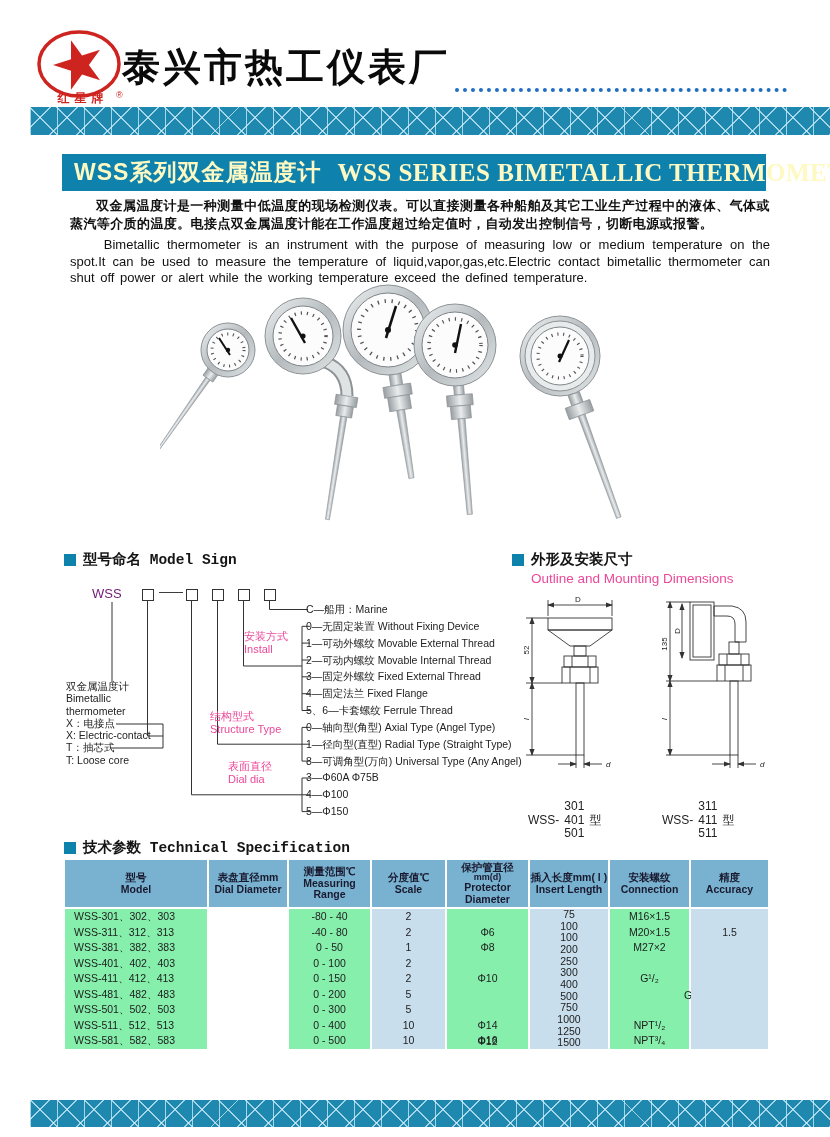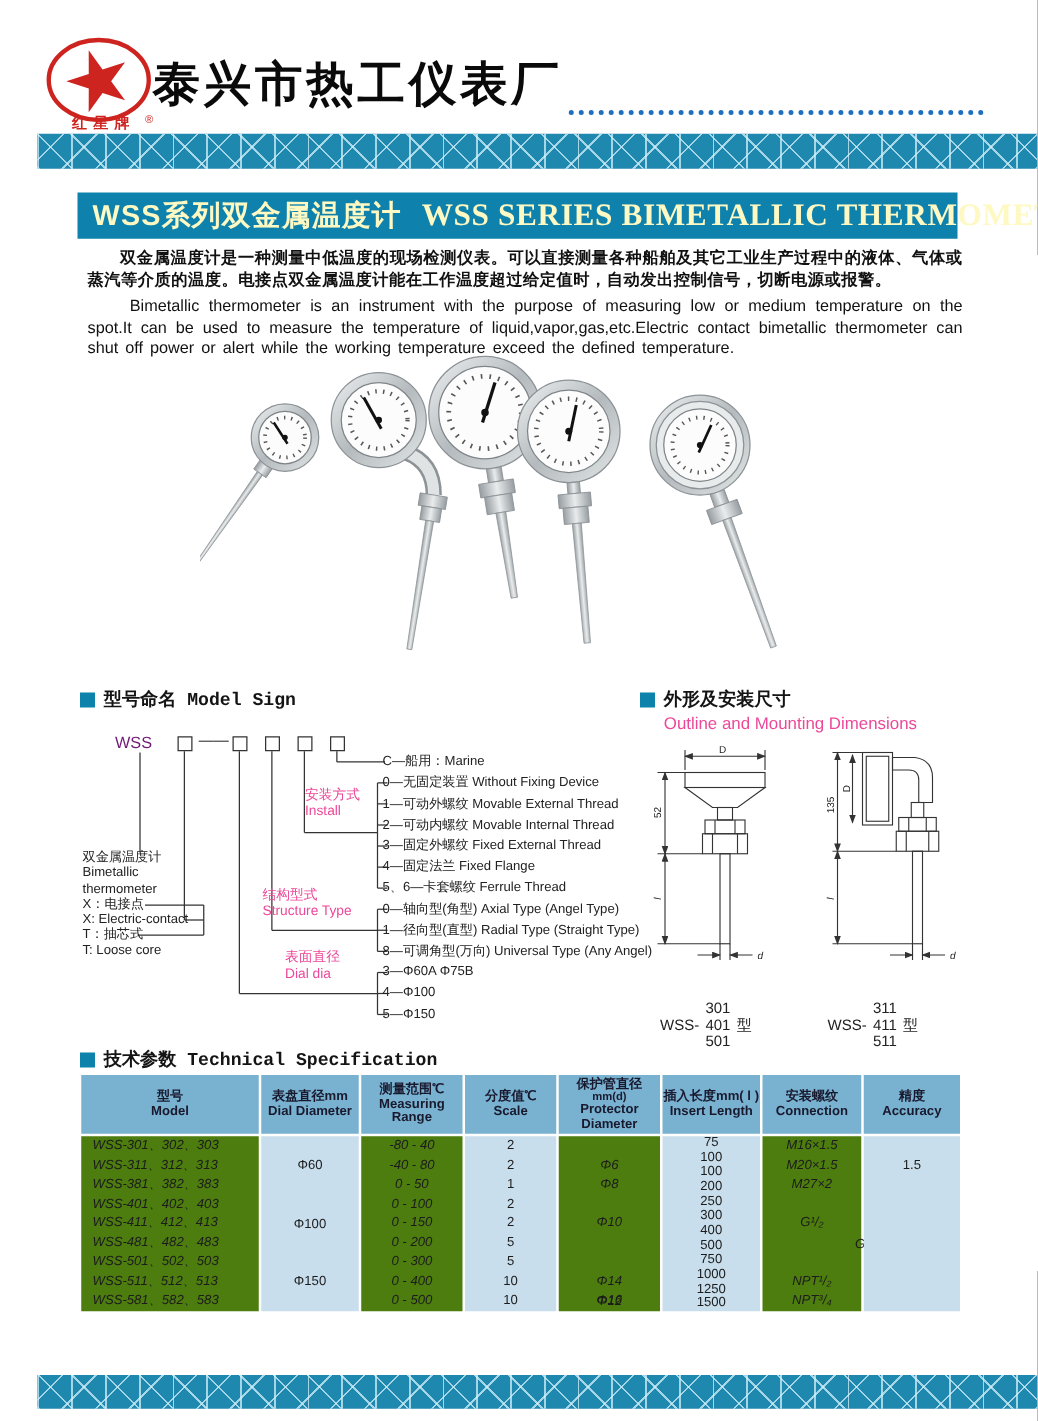--- a/index.html
+++ b/index.html
@@ -58,21 +58,21 @@
   .caption .pre{margin-right:5px;}
   .caption .suf{margin-left:5px;}
 
   
   .tbl-head{position:absolute;left:65px;top:860px;width:703px;height:47px;background:#fff;}
   .tbl-body{position:absolute;left:65px;top:909px;width:703px;height:140px;background:#fff;}
   .th,.col{position:absolute;top:0;height:100%;box-sizing:border-box;}
   .th{background:#79B2D0;display:flex;flex-direction:column;justify-content:center;align-items:center;}
   .th .th-line{font-size:10.5px;font-weight:bold;line-height:11.5px;color:#19192e;white-space:nowrap;}
   .th5 .th-line:nth-child(2){font-size:9px;line-height:9px;}
-  .g{background:#4d7c0f;font-style:italic;} .b{background:#C8DEEC;}
+  .g{background:#86efac;} .b{background:#C8DEEC;}
   .col .li{height:15.556px;line-height:15.556px;font-size:10.5px;color:#1c1c1c;text-align:center;white-space:nowrap;}
   .col-model .li{text-align:left;padding-left:9px;}
   .col-dial .li{height:46.67px;line-height:46.67px;}
   .col-ins .li{height:11.667px;line-height:11.667px;font-size:10.5px;}
   .pcell{position:absolute;left:0;width:100%;height:15.556px;line-height:15.556px;
          font-size:10.5px;text-align:center;color:#1c1c1c;}
 </style>
 </head>
 <body>
 
@@ -418,25 +418,20 @@
         <div class="li">WSS-301、302、303</div>
         <div class="li">WSS-311、312、313</div>
         <div class="li">WSS-381、382、383</div>
         <div class="li">WSS-401、402、403</div>
         <div class="li">WSS-411、412、413</div>
         <div class="li">WSS-481、482、483</div>
         <div class="li">WSS-501、502、503</div>
         <div class="li">WSS-511、512、513</div>
         <div class="li">WSS-581、582、583</div>
       </div>
-    <div class="col col-dial b" style="left:144px;width:78px">
-        <div class="li">Φ60</div>
-        <div class="li">Φ100</div>
-        <div class="li">Φ150</div>
-      </div>
     <div class="col g" style="left:224px;width:81px">
         <div class="li">-80 - 40</div>
         <div class="li">-40 - 80</div>
         <div class="li">0 - 50</div>
         <div class="li">0 - 100</div>
         <div class="li">0 - 150</div>
         <div class="li">0 - 200</div>
         <div class="li">0 - 300</div>
         <div class="li">0 - 400</div>
         <div class="li">0 - 500</div>

